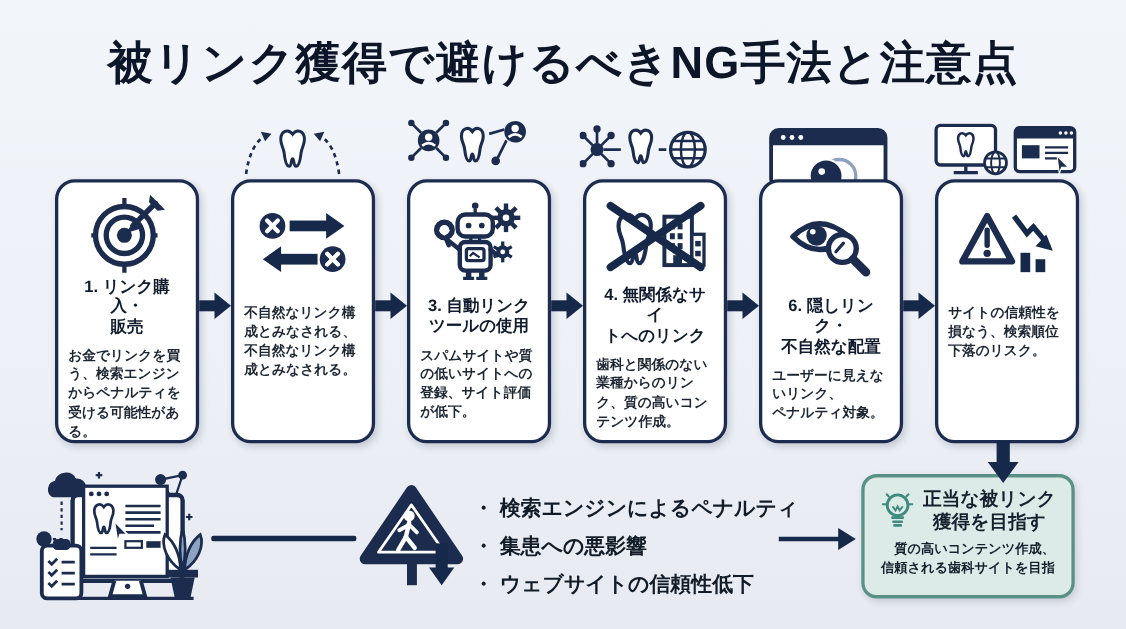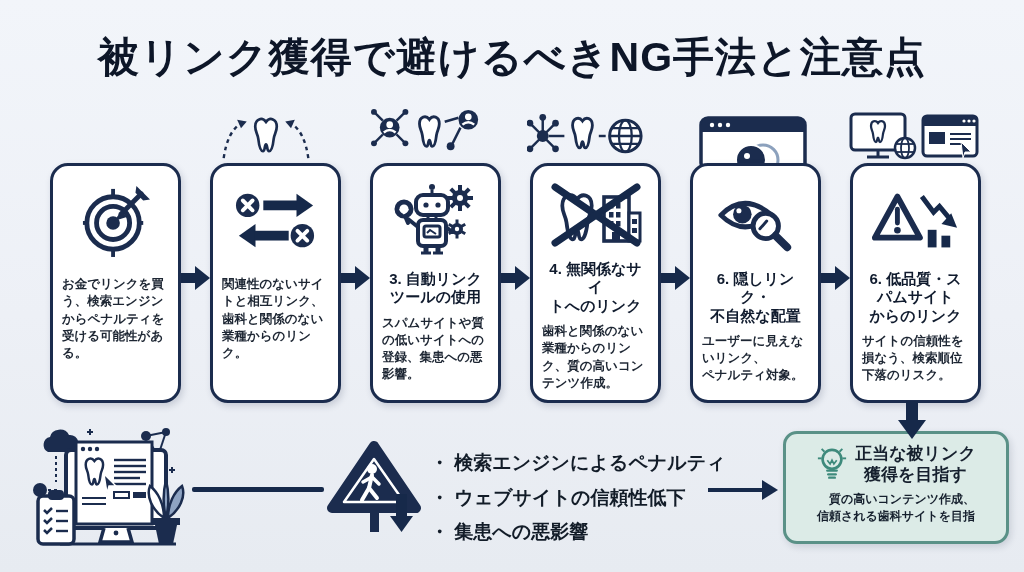--- a/index.html
+++ b/index.html
@@ -46,21 +46,21 @@
     position:absolute; left:192px; top:487px; width:132px; height:5px;
     background:#16294a; border-radius:2px;
   }
   .warning-sign { position:absolute; left:326px; top:438px; }
   .bullets {
     position:absolute; left:430px; top:446px;
     font-size:19px; font-weight:bold; color:#121c28; line-height:1.82;
   }
   .goal-arrow { position:absolute; left:706px; top:477px; }
   .goal-box {
-    position:absolute; left:783px; top:431px; width:226px; height:113px;
+    position:absolute; left:783px; top:431px; width:194px; height:113px;
     background:#dcebe7; border:3px solid #5a9187; border-radius:14px;
     box-shadow:2px 3px 7px rgba(25,40,70,0.15);
     display:flex; flex-direction:column; align-items:center; z-index:2;
   }
   .goal-head { display:flex; align-items:center; gap:7px; margin-top:9px; }
   .goal-title {
     font-size:17px; font-weight:bold; color:#16202e; text-align:center;
     white-space:pre-line; line-height:1.25;
   }
   .goal-desc {
@@ -186,20 +186,22 @@
             <line x1="56" y1="40" x2="64" y2="40" stroke-width="4"></line>
             <circle cx="33" cy="40" r="27" stroke-width="5" fill="#ffffff"></circle>
             <circle cx="33" cy="40" r="17" stroke-width="5"></circle>
           </g>
           <circle cx="33" cy="40" r="7" fill="#1b2c4e"></circle>
           <line x1="62" y1="10" x2="41" y2="31" stroke="#1b2c4e" stroke-width="5" stroke-linecap="round"></line>
           <polygon points="34,38 47,34 42,27" fill="#1b2c4e"></polygon>
           <polygon points="57,2 71,16 64,17 56,9" fill="#1b2c4e"></polygon>
         </svg>
       </div>
+      <div class="card-title">1. リンク購入・
+販売</div>
       <div class="card-desc">お金でリンクを買う、検索エンジンからペナルティを受ける可能性がある。</div>
     </div>
 
     <div class="flow-arrow">
       <svg width="29" height="26" viewBox="0 0 29 26">
           <rect x="0" y="8" width="15" height="10" fill="#16294a"></rect>
           <polygon points="14,1 14,25 29,13" fill="#16294a"></polygon>
         </svg>
     </div>
 
@@ -211,21 +213,21 @@
           <line x1="18" y1="10" x2="8" y2="20" stroke="#ffffff" stroke-width="4" stroke-linecap="round"></line>
           <rect x="29" y="10" width="35" height="10" fill="#16294a"></rect>
           <polygon points="63,3 63,27 80,15" fill="#16294a"></polygon>
           <polygon points="4,46 21,34 21,58" fill="#16294a"></polygon>
           <rect x="20" y="41" width="35" height="10" fill="#16294a"></rect>
           <circle cx="69" cy="46" r="12" fill="#1b2c4e"></circle>
           <line x1="64" y1="41" x2="74" y2="51" stroke="#ffffff" stroke-width="4" stroke-linecap="round"></line>
           <line x1="74" y1="41" x2="64" y2="51" stroke="#ffffff" stroke-width="4" stroke-linecap="round"></line>
         </svg>
       </div>
-      <div class="card-desc">関連性のないサイトと相互リンク、歯科と関係のない業種からのリンク。</div>
+      <div class="card-desc">不自然なリンク構成とみなされる、不自然なリンク構成とみなされる。</div>
     </div>
 
     <div class="flow-arrow">
       <svg width="29" height="26" viewBox="0 0 29 26">
           <rect x="0" y="8" width="15" height="10" fill="#16294a"></rect>
           <polygon points="14,1 14,25 29,13" fill="#16294a"></polygon>
         </svg>
     </div>
 
     <div class="card">
@@ -269,21 +271,21 @@
             <rect x="61.5" y="37.5" width="3" height="5" fill="#1b2c4e" transform="rotate(180 63 47)"></rect>
             <rect x="61.5" y="37.5" width="3" height="5" fill="#1b2c4e" transform="rotate(240 63 47)"></rect>
             <rect x="61.5" y="37.5" width="3" height="5" fill="#1b2c4e" transform="rotate(300 63 47)"></rect>
             <circle cx="63" cy="47" r="6" fill="#1b2c4e"></circle>
               <circle cx="63" cy="47" r="2.2" fill="#ffffff"></circle>
           </g>
         </svg>
       </div>
       <div class="card-title">3. 自動リンク
 ツールの使用</div>
-      <div class="card-desc">スパムサイトや質の低いサイトへの登録、集患への悪影響。</div>
+      <div class="card-desc">スパムサイトや質の低いサイトへの登録、サイト評価が低下。</div>
     </div>
 
     <div class="flow-arrow">
       <svg width="29" height="26" viewBox="0 0 29 26">
           <rect x="0" y="8" width="15" height="10" fill="#16294a"></rect>
           <polygon points="14,1 14,25 29,13" fill="#16294a"></polygon>
         </svg>
     </div>
 
     <div class="card">
@@ -348,23 +350,20 @@
         <svg width="90" height="66" viewBox="0 0 92 66">
           <path d="M27,8 L50,50 L4,50 Z" fill="#ffffff" stroke="#1b2c4e" stroke-width="6" stroke-linejoin="round"></path>
           <line x1="27" y1="21" x2="27" y2="35" stroke="#1b2c4e" stroke-width="5" stroke-linecap="round"></line>
           <circle cx="27" cy="42.5" r="3.4" fill="#1b2c4e"></circle>
           <polyline points="52,8 64,24 70,18 80,30" fill="none" stroke="#16294a" stroke-width="5"></polyline>
           <polygon points="88,40 72,36 82,25" fill="#16294a"></polygon>
           <rect x="58" y="42" width="9" height="18" fill="#16294a"></rect>
           <rect x="72" y="48" width="9" height="12" fill="#16294a"></rect>
         </svg>
       </div>
-      <div class="card-title">6. 低品質・ス
-パムサイト
-からのリンク</div>
       <div class="card-desc">サイトの信頼性を損なう、検索順位下落のリスク。</div>
     </div>
   </div>
 
   <svg class="down-arrow" width="34" height="40" viewBox="0 0 34 40">
     <rect x="11" y="0" width="12" height="20" fill="#16294a"></rect>
     <polygon points="3,19 31,19 17,38" fill="#16294a"></polygon>
   </svg>
 
   <svg class="illustration" width="175" height="132" viewBox="0 0 175 132">
@@ -428,22 +427,22 @@
     <line x1="46" y1="37" x2="43" y2="50" stroke="#ffffff" stroke-width="4" stroke-linecap="round"></line>
     <polyline points="53,46 46,39 37,44" fill="none" stroke="#ffffff" stroke-width="3.5" stroke-linecap="round"></polyline>
     <line x1="43" y1="50" x2="36" y2="62" stroke="#ffffff" stroke-width="4" stroke-linecap="round"></line>
     <line x1="43" y1="50" x2="51" y2="60" stroke="#ffffff" stroke-width="4" stroke-linecap="round"></line>
     <rect x="70" y="56" width="11" height="24" fill="#16294a"></rect>
     <polygon points="64,78 87,78 75.5,94" fill="#16294a"></polygon>
   </svg>
 
   <div class="bullets">
     <div>・ 検索エンジンによるペナルティ</div>
+    <div>・ 集患への悪影響</div>
     <div>・ ウェブサイトの信頼性低下</div>
-    <div>・ 集患への悪影響</div>
   </div>
 
   <svg class="goal-arrow" width="74" height="26" viewBox="0 0 74 26">
     <line x1="2" y1="13" x2="57" y2="13" stroke="#16294a" stroke-width="4"></line>
     <polygon points="56,3 56,23 72,13" fill="#16294a"></polygon>
   </svg>
 
   <div class="goal-box">
     <div class="goal-head">
       <svg width="32" height="38" viewBox="0 0 34 38">

